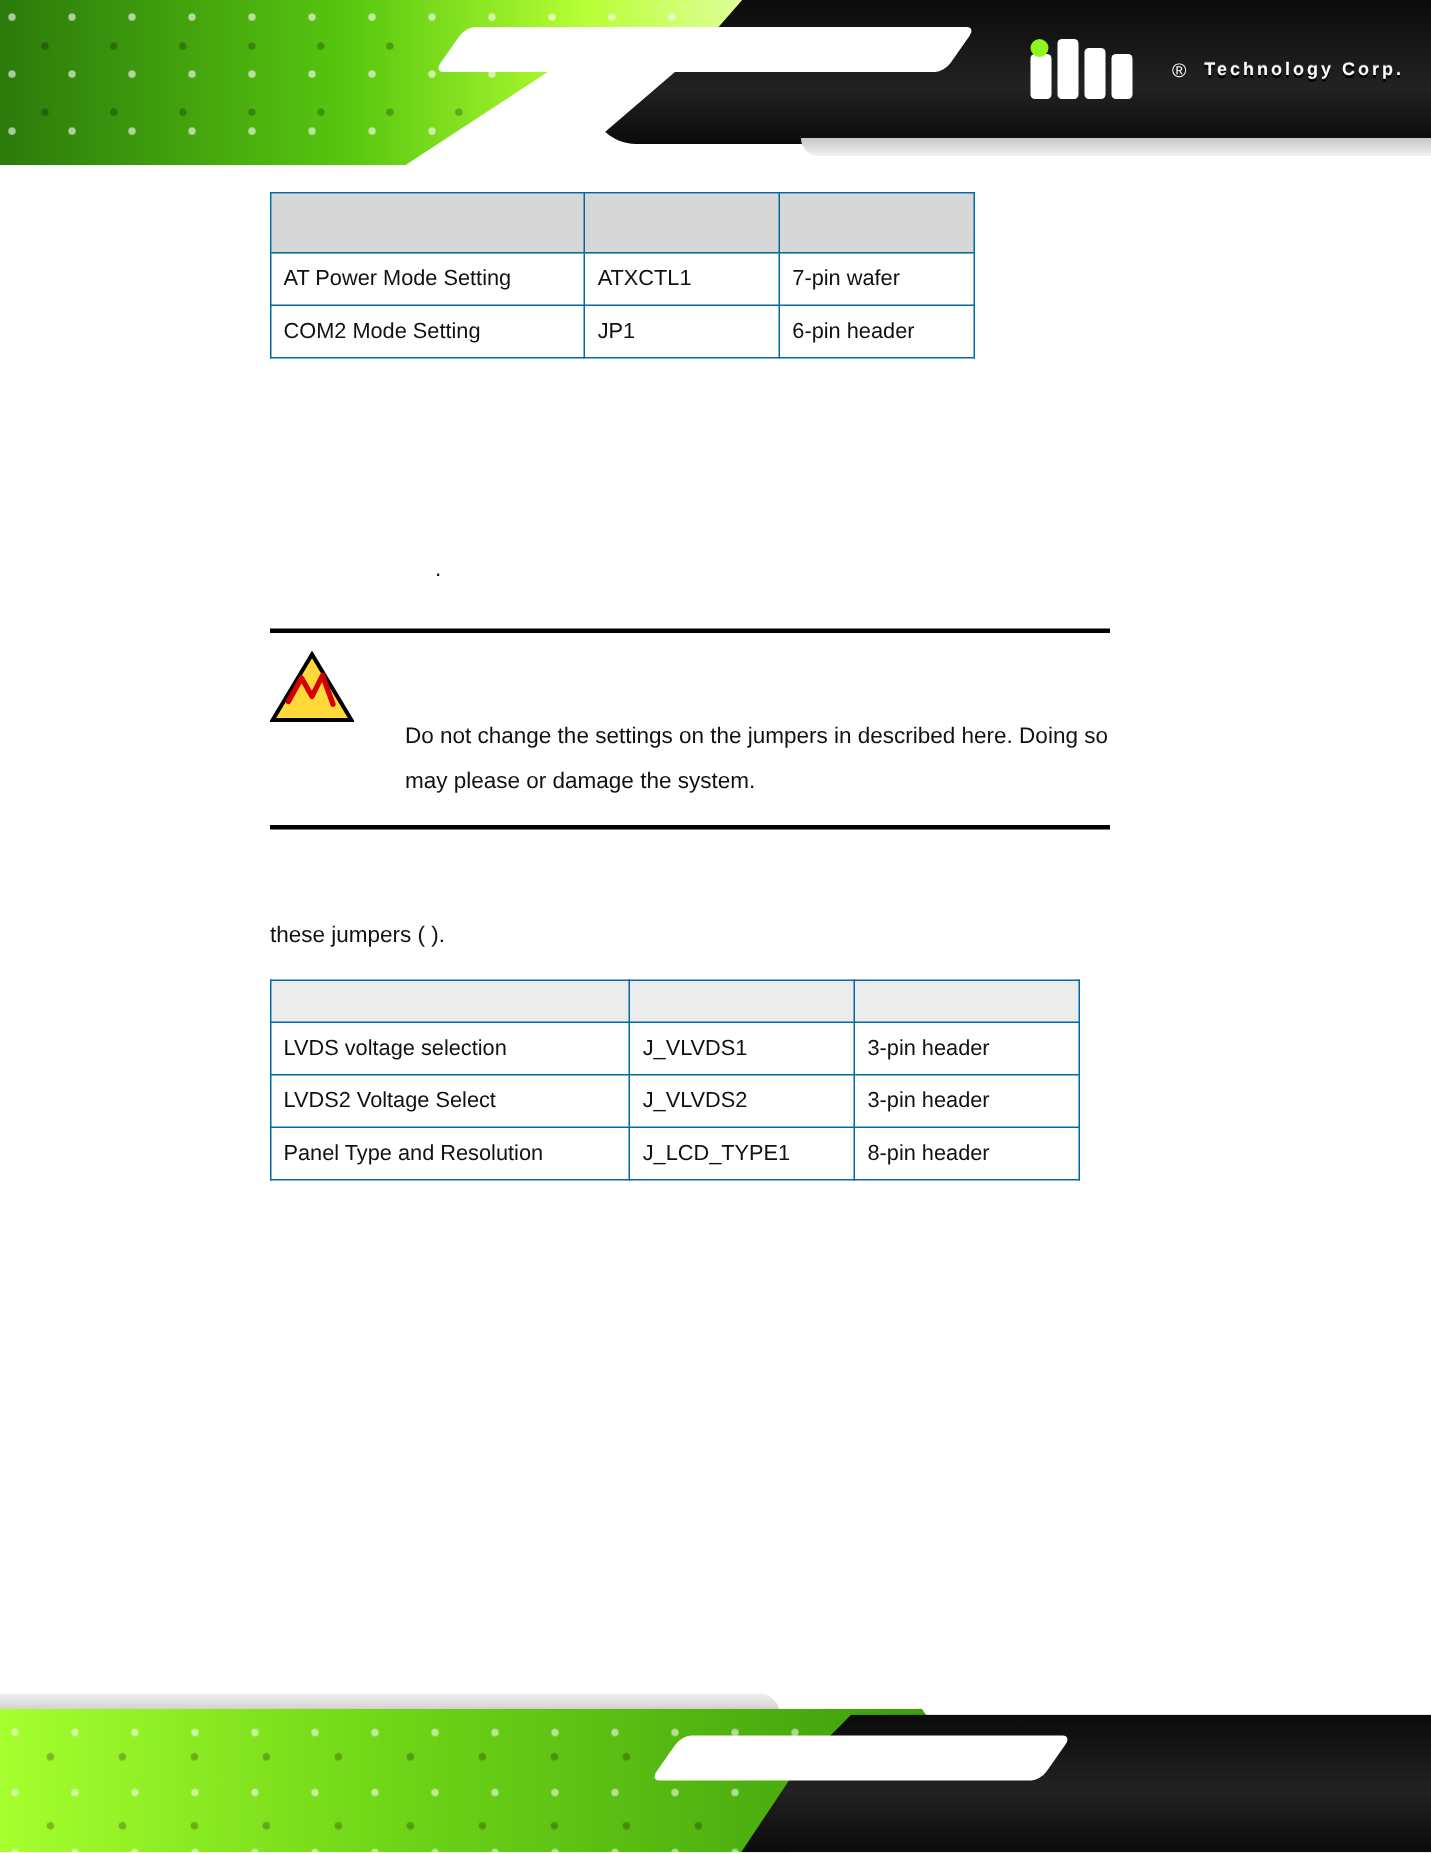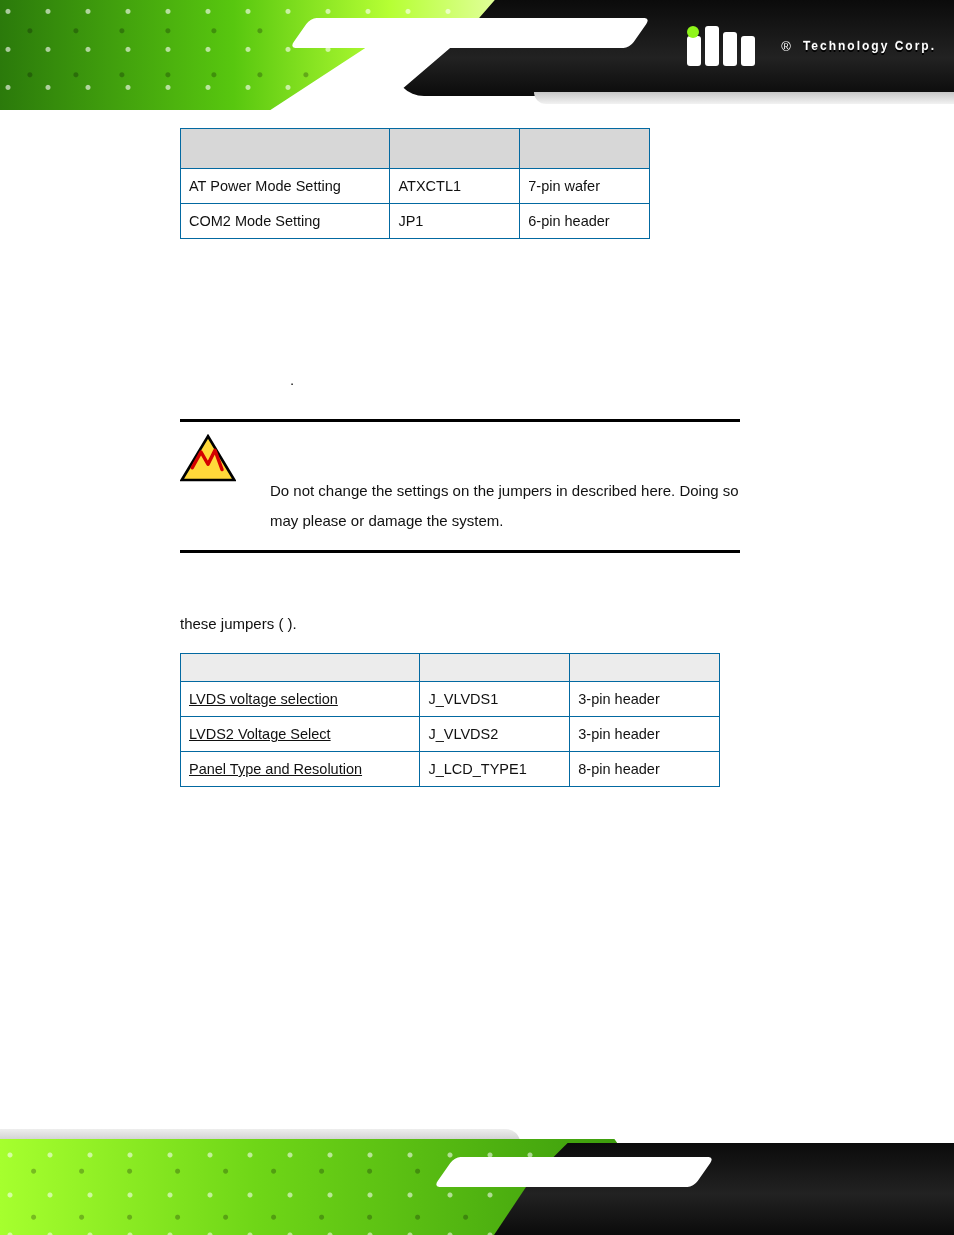--- a/index.html
+++ b/index.html
@@ -49,21 +49,21 @@
 
   
   .warn-wrap { margin-top: 24px; }
   .warn-line { height: 3px; background:#000; width: 560px; }
   .warn-body { display:flex; align-items:flex-start; gap: 30px; padding: 8px 0 14px 0; }
   .warn-icon { width: 56px; height: 50px; margin-top: 4px; }
   .warn-text { font-size: 15px; line-height: 2.0; width: 480px; padding-top: 46px; padding-left: 4px; }
 
   table.jumpers.t2 { width: 540px; }
   table.jumpers.t2 th { background:#ececec; height: 28px; }
-  table.jumpers.t2 td:nth-child(1){ width: 240px; text-decoration: underline; }
+  table.jumpers.t2 td:nth-child(1){ width: 240px; }
   table.jumpers.t2 td:nth-child(2){ width: 150px; }
   table.jumpers.t2 td:nth-child(3){ width: 150px; }
 
   
   .ftr { position:absolute; left:0; bottom:0; width:954px; height:110px; }
   .ftr-left { position:absolute; left:0; bottom:0; width:640px; height:96px;
     background:
       radial-gradient(circle at 25% 40%, rgba(255,255,255,0.55) 0 2px, transparent 3px) 0 0/40px 40px,
       radial-gradient(circle at 70% 70%, rgba(0,0,0,0.25) 0 2px, transparent 3px) 0 0/48px 46px,
       linear-gradient(90deg, #a6ff2e 0%, #6fd617 40%, #3a9a0c 100%);

